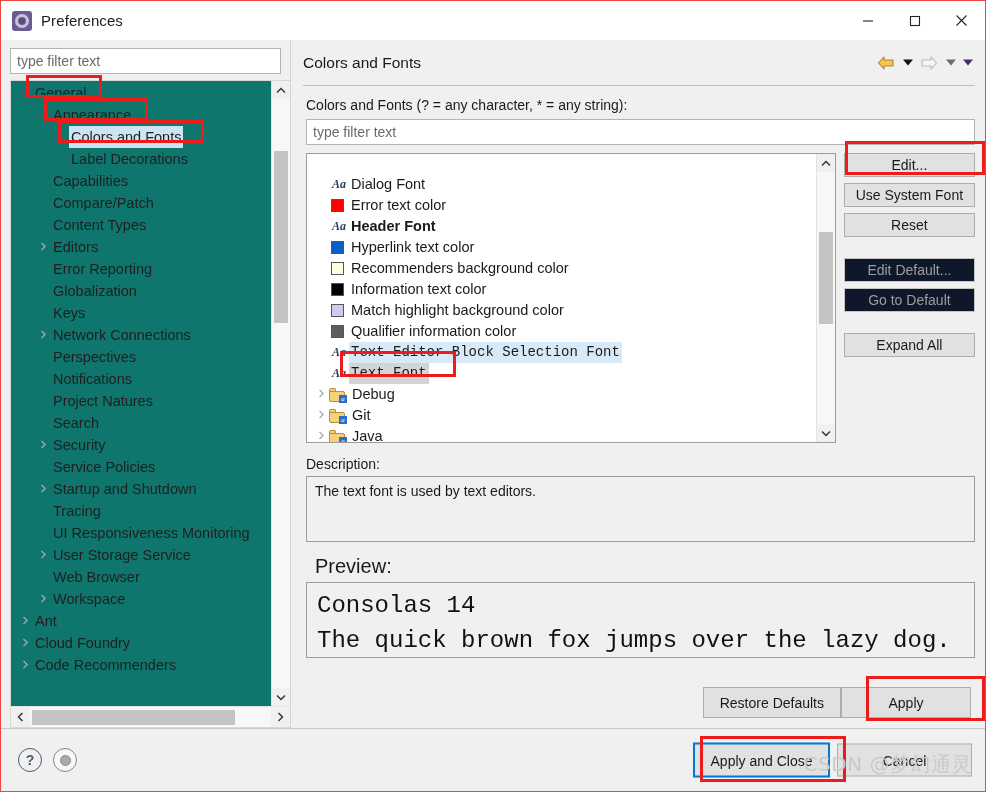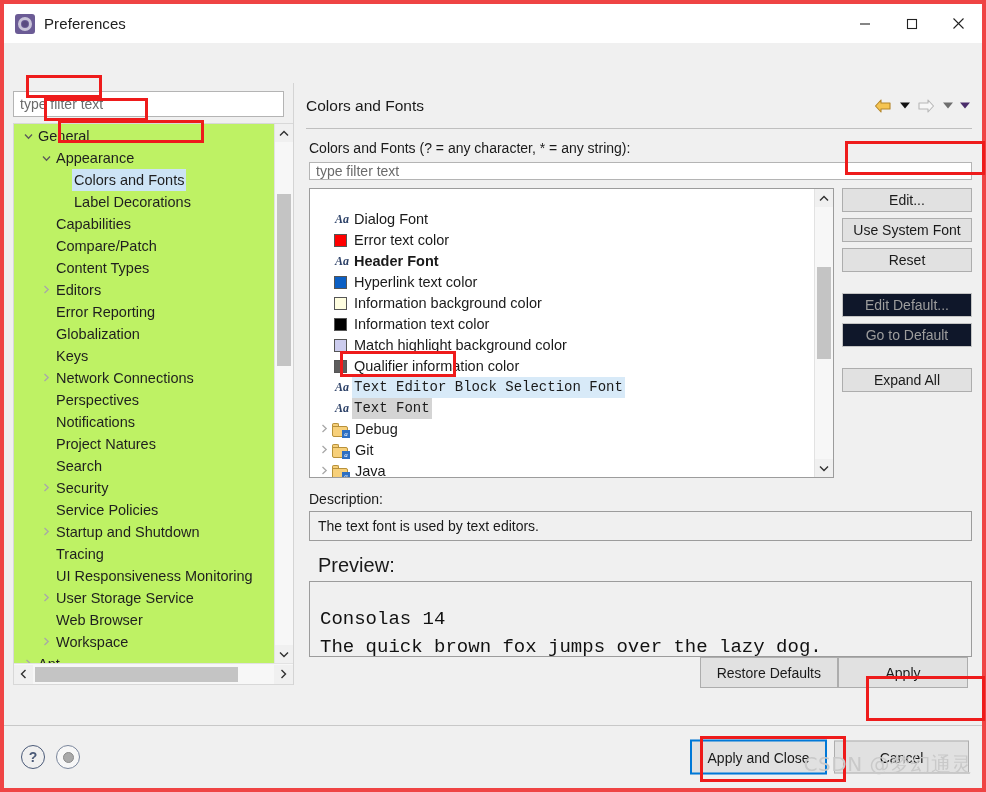--- a/index.html
+++ b/index.html
@@ -11,23 +11,22 @@
     font-family: "Liberation Sans", sans-serif;
     font-size: 14px;
     color: #1a1a1a;
     overflow: hidden;
     position: relative;
   }
   .dialog {
     position: absolute; inset: 0;
     background: #f0f0f0;
     display: flex; flex-direction: column;
-    border: 4px solid #ef4444;
+    border: 1px solid #ef4444;
     box-sizing: border-box;
-    gap: 40px;
   }
 
   
   .titlebar {
     height: 39px; min-height: 39px;
     background: #ffffff;
     display: flex; align-items: center;
     position: relative;
   }
   .title-icon {
@@ -88,21 +87,21 @@
   .filter-input::placeholder { color: #6a6a6a; }
 
   .tree-wrap {
     flex: 1; position: relative; margin: 0 0 0 9px;
     background: #fff; border: 1px solid #d8d8d8; border-right: none;
     min-height: 0;
     display: flex; flex-direction: column;
   }
   .tree-scrollport {
     flex: 1; position: relative; overflow: hidden;
-    background: #bef264;
+    background: #0f766e;
     text-align: right;
   }
   .tree {
     position: absolute; left: 0; top: 0; right: 0;
     padding-top: 1px;
   }
   .tnode {
     height: 22px; line-height: 22px;
     display: flex; align-items: center;
     white-space: nowrap;
@@ -297,22 +296,22 @@
     height: 66px; box-sizing: border-box;
     background: #f0f0f0; border: 1px solid #9c9c9c;
     padding: 6px 8px; font-size: 14px; color: #1a1a1a;
     width: calc(100% - 3px);
   }
   .prev-label { font-size: 20px; margin: 13px 0 4px 12px; }
   .prev-box {
     margin-left: 3px;
     height: 76px; box-sizing: border-box;
     background: #f0f0f0; border: 1px solid #9c9c9c;
-    padding: 24px 10px;
-    font-family: "Liberation Mono", monospace; font-size: 19px;
+    padding: 6px 10px;
+    font-family: "Liberation Mono", monospace; font-size: 24px;
     color: #111; line-height: 1.45;
     width: calc(100% - 3px);
   }
 
   .apply-row {
     margin-top: auto; margin-bottom: 10px;
     display: flex; justify-content: flex-end; align-items: center;
     padding-right: 4px;
   }
   .btn-wide {
@@ -630,21 +629,21 @@
                 <span class="lbl bold">Header Font</span>
               </div>
               <div class="cfrow">
                 <span class="twist"></span>
                 <span class="swatch" style="background: rgb(11, 95, 196);"></span>
                 <span class="lbl">Hyperlink text color</span>
               </div>
               <div class="cfrow">
                 <span class="twist"></span>
                 <span class="swatch" style="background: rgb(255, 254, 224);"></span>
-                <span class="lbl">Information background color</span>
+                <span class="lbl">Recommenders background color</span>
               </div>
               <div class="cfrow">
                 <span class="twist"></span>
                 <span class="swatch" style="background: rgb(0, 0, 0);"></span>
                 <span class="lbl">Information text color</span>
               </div>
               <div class="cfrow">
                 <span class="twist"></span>
                 <span class="swatch" style="background: rgb(204, 204, 238);"></span>
                 <span class="lbl">Match highlight background color</span>

